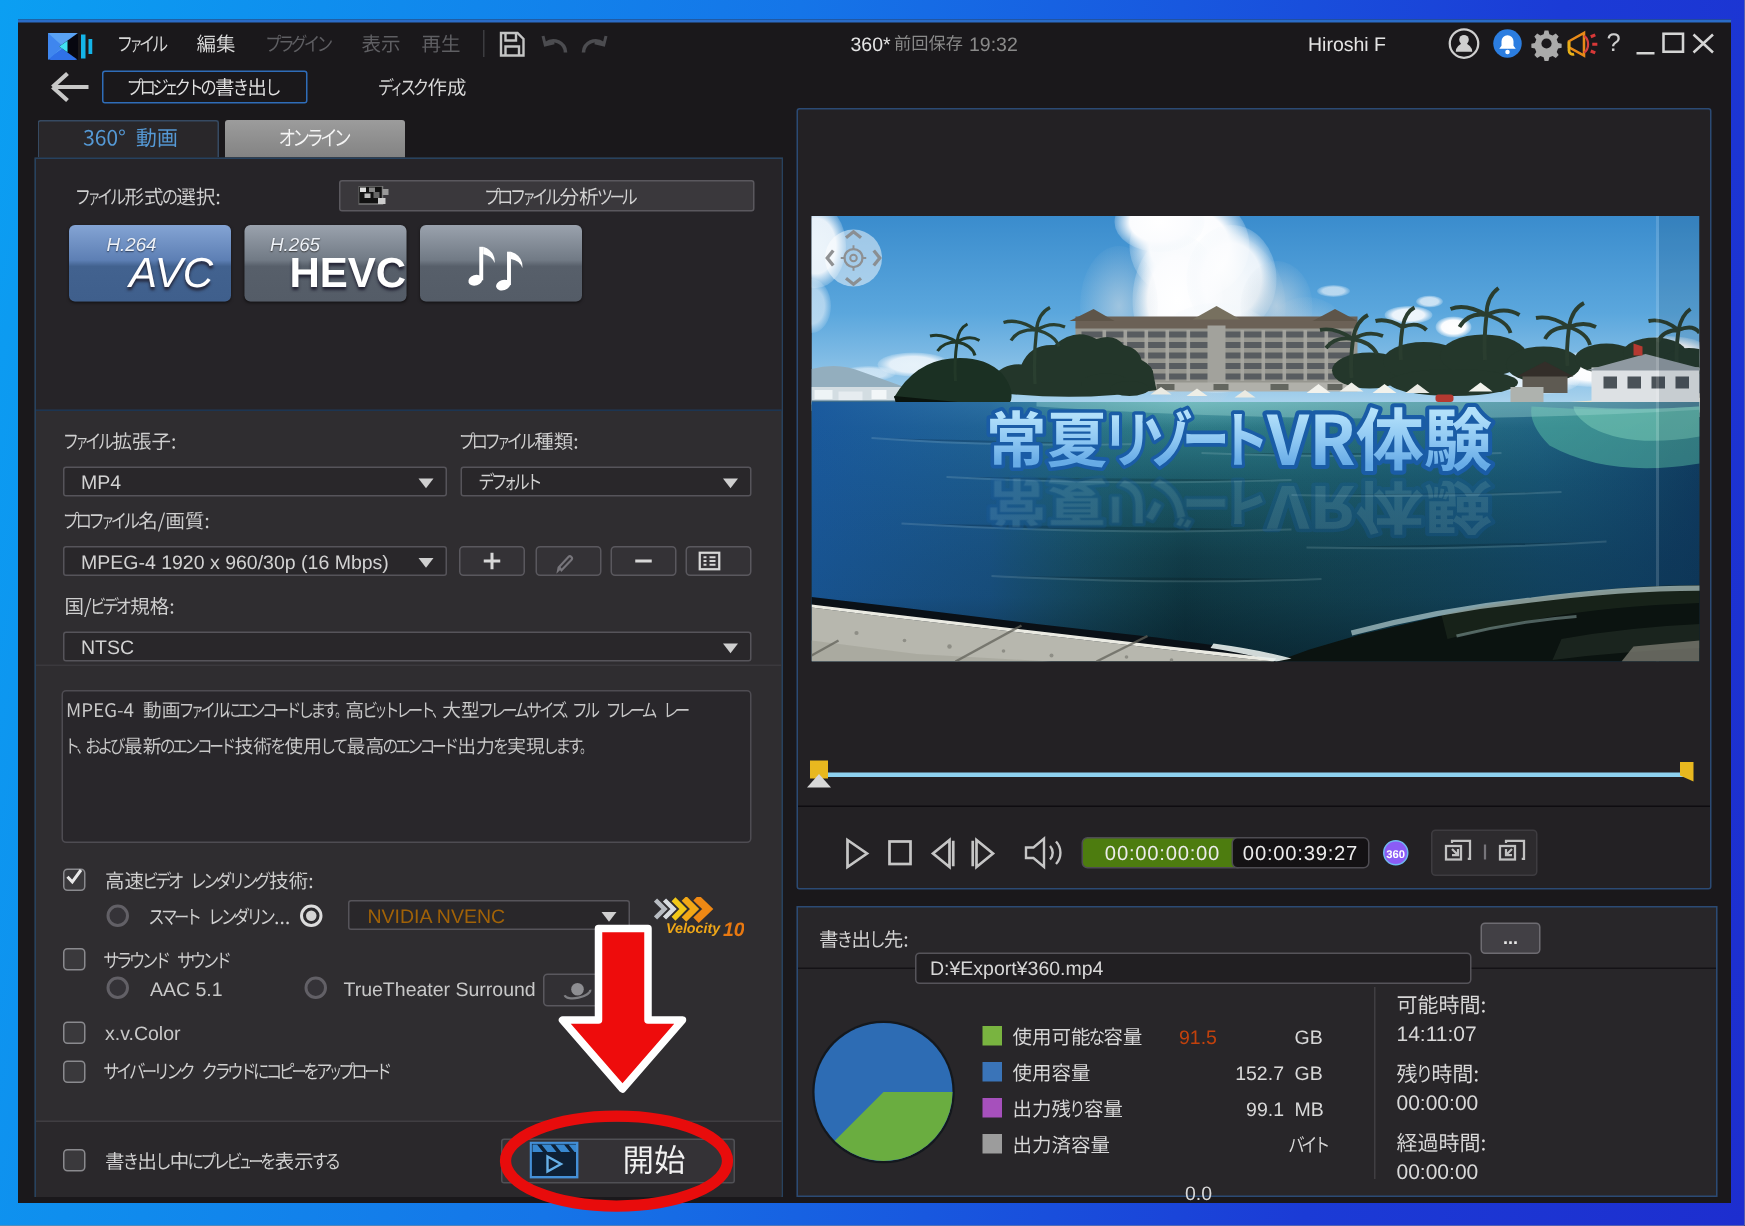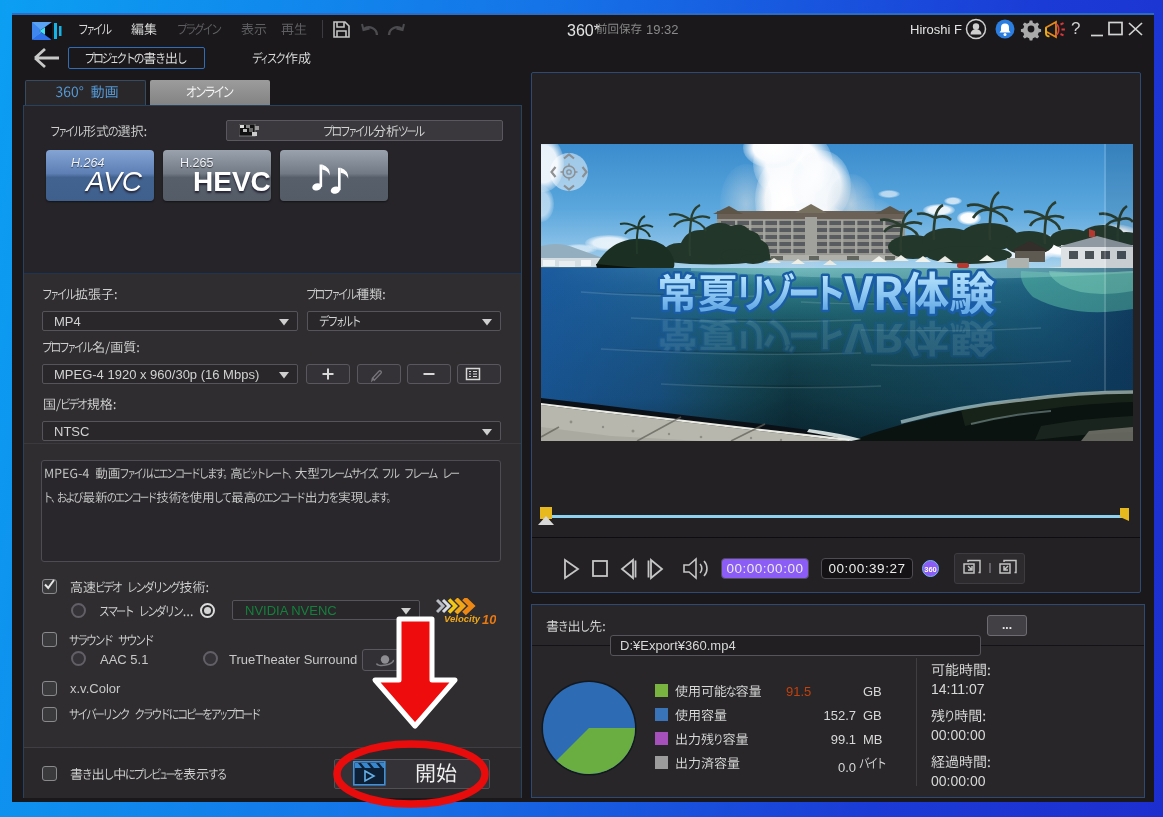--- a/index.html
+++ b/index.html
@@ -67,23 +67,23 @@
 <g stroke="#d4d4d4" stroke-width="1.7" fill="none">
  <path d="M1091 35.5 h12"></path>
  <rect x="1109" y="22.5" width="13" height="12"></rect>
  <path d="M1129 23 l13 12 m0 -12 l-13 12"></path>
 </g>
 
 <g stroke="#c8c8c8" stroke-width="2.8" fill="none">
  <path d="M35 58 h24 M35 58 l10 -9 M35 58 l10 9"></path>
 </g>
 </svg>
-<div class="ab" style="left:567px;top:22px;font-size:16px;color:#e4e4e4">360*</div>
+<div class="ab" style="left:567px;top:22px;font-size:13px;color:#e4e4e4">360*</div>
 <div class="ab" style="left:646px;top:22px;font-size:13px;color:#8a8a8a">19:32</div>
-<div class="ab" style="left:910px;top:22px;font-size:13px;color:#e4e4e4">Hiroshi F</div>
+<div class="ab" style="left:872px;top:22px;font-size:13px;color:#e4e4e4">Hiroshi F</div>
 <div class="ab" style="left:1071px;top:19px;font-size:17px;color:#cfcfcf">?</div>
 <div class="ab" style="left:68px;top:47px;width:137px;height:22px;border:1px solid #2f6db9;border-radius:2px"></div>
 <div class="ab" style="left:25px;top:80px;width:121px;height:25px;background:#29272a;border:1px solid #364a62;border-bottom:none;border-radius:2px 2px 0 0"></div>
 <div class="ab" style="left:150px;top:80px;width:120px;height:25px;background:linear-gradient(#9c9c9c,#838383);border-radius:2px 2px 0 0"></div>
 <div class="ab" style="left:23px;top:105px;width:499px;height:693px;background:#2f2d30;border:1px solid #27425f"></div>
 <div class="ab" style="left:24px;top:106px;width:497px;height:167px;background:#262428"></div>
 <div class="ab" style="left:24px;top:273px;width:497px;height:1px;background:#1c3552"></div>
 <div class="ab" style="left:24px;top:443px;width:497px;height:1px;background:#3b393d"></div>
 <div class="ab" style="left:24px;top:747px;width:497px;height:1px;background:#403e42"></div>
 <div class="ab" style="left:24px;top:748px;width:497px;height:50px;background:#2a282b"></div>
@@ -95,21 +95,21 @@
 <rect x="4" y="5" width="4" height="3" fill="#bbb"></rect>
     <rect x="10" y="4" width="4" height="4" fill="#666"></rect>
 <rect x="13" y="8" width="5" height="4" fill="#ccc"></rect>
     <rect x="16" y="2" width="4" height="4" fill="#999"></rect>
 </svg>
 <div class="ab" style="left:46px;top:150px;width:108px;height:51px;border-radius:4px;background:linear-gradient(#84a4d4 0%,#5d7fb4 46%,#42628f 54%,#3f5f8c 100%);box-shadow:0 1px 2px rgba(0,0,0,.5)"></div>
 <div class="ab" style="left:163px;top:150px;width:108px;height:51px;border-radius:4px;background:linear-gradient(#9aa2ad 0%,#717a85 46%,#575f6a 54%,#545c67 100%);box-shadow:0 1px 2px rgba(0,0,0,.5)"></div>
 <div class="ab" style="left:280px;top:150px;width:108px;height:51px;border-radius:4px;background:linear-gradient(#9aa2ad 0%,#717a85 46%,#575f6a 54%,#545c67 100%);box-shadow:0 1px 2px rgba(0,0,0,.5)"></div>
 <div class="ab" style="left:71px;top:156px;width:40px;font-size:12.5px;font-style:italic;color:#eef2f8;text-shadow:0 1px 1px #2a3a55">H.264</div>
 <div class="ab" style="left:86px;top:166px;font-size:28px;font-weight:normal;font-style:italic;color:#fff;text-shadow:0 2px 2px #223">AVC</div>
-<div class="ab" style="left:180px;top:156px;width:40px;font-size:12.5px;color:#eef2f8;text-shadow:0 1px 1px #333">H.265</div>
+<div class="ab" style="left:180px;top:156px;width:40px;font-size:12.5px;font-style:italic;color:#eef2f8;text-shadow:0 1px 1px #333">H.265</div>
 <div class="ab" style="left:193px;top:166px;font-size:28px;font-weight:bold;color:#fff;text-shadow:0 2px 2px #223">HEVC</div>
 <svg class="ab" style="left:309px;top:158px" width="55" height="37" viewBox="0 0 50 34">
 <g fill="#fff">
 <ellipse cx="7" cy="26.5" rx="4.4" ry="3.2" transform="rotate(-18 7 26.5)"></ellipse>
 <rect x="9.4" y="6" width="2.4" height="20.5"></rect>
 <path d="M11.8 6 q7.5 2.5 7 10 q-1.5 -4.5 -7 -5.5 z"></path>
 <ellipse cx="24" cy="29.5" rx="4.4" ry="3.2" transform="rotate(-18 24 29.5)"></ellipse>
 <rect x="26.4" y="9" width="2.4" height="20.5"></rect>
 <path d="M28.8 9 q7.5 2.5 7 10 q-1.5 -4.5 -7 -5.5 z"></path>
 </g>
@@ -184,21 +184,21 @@
 <div class="ab" style="left:334px;top:759px;width:156px;height:30px;background:#343236;border:1px solid #505055;border-radius:2px"></div>
 <svg class="ab" style="left:353px;top:761px" width="33" height="25" viewBox="0 0 33 25">
 <rect x="0.8" y="0.8" width="31" height="23" fill="#0e2035" stroke="#4490d8" stroke-width="1.6"></rect>
 <rect x="2" y="2" width="29" height="5" fill="#3888d0"></rect>
 <path d="M5 2 l4 5 h3 l-4 -5 z M14 2 l4 5 h3 l-4 -5 z M23 2 l4 5 h3 l-4 -5 z" fill="#0e2035"></path>
 <path d="M12 10 l9 5 -9 5 z" fill="none" stroke="#66b0e8" stroke-width="1.6"></path>
 </svg>
 <div class="lbl" style="left:54px;top:314px;color:#d2d2d2">MP4</div>
 <div class="lbl" style="left:54px;top:367px;color:#d2d2d2">MPEG-4 1920 x 960/30p (16 Mbps)</div>
 <div class="lbl" style="left:54px;top:424px;color:#d2d2d2">NTSC</div>
-<div class="lbl" style="left:245px;top:603px;color:#15803d">NVIDIA NVENC</div>
+<div class="lbl" style="left:245px;top:603px;color:#a16207">NVIDIA NVENC</div>
 <div class="lbl" style="left:100px;top:652px;color:#c8c8c8">AAC 5.1</div>
 <div class="lbl" style="left:229px;top:652px;color:#c8c8c8">TrueTheater Surround</div>
 <div class="lbl" style="left:70px;top:681px;color:#c8c8c8">x.v.Color</div>
 <div class="ab" style="left:531px;top:72px;width:610px;height:521px;background:#232124;border:1px solid #2b4a74;border-radius:2px"></div>
 <svg class="ab" style="left:541px;top:144px" width="592" height="297" viewBox="0 0 592 297">
 <defs>
 <linearGradient id="sky" x1="0" y1="0" x2="0" y2="1">
  <stop offset="0" stop-color="#3a8ccd"></stop>
         <stop offset=".5" stop-color="#5ba7dd"></stop>
         <stop offset=".85" stop-color="#93c6e9"></stop>
@@ -440,21 +440,21 @@
 <svg class="ab" style="left:555px;top:555px" width="160" height="28" viewBox="0 0 160 28">
 <g stroke="#c6c6c6" stroke-width="1.8" fill="none">
 <path d="M10 5 l13 9 -13 9 z"></path>
 <rect x="38" y="6" width="14" height="15"></rect>
 <path d="M78 5 l-11 9 11 9 z M80.5 5.5 v17"></path>
 <path d="M96 5 l11 9 -11 9 z M93.5 5.5 v17"></path>
 <path d="M129 10 h5 l7 -6 v19 l-7 -6 h-5 z" stroke-width="1.6"></path>
 <path d="M145 9 a6.5 6.5 0 0 1 0 9 M149 6 a11 11 0 0 1 0 15" stroke-width="1.6"></path>
 </g>
 </svg>
-<div class="ab" style="left:721px;top:558px;width:88px;height:21px;background:#8b5cf6;border:1px solid #4e4c52;border-radius:4px;color:#ececec;font-size:13.5px;text-align:center;line-height:20px;letter-spacing:.5px">00:00:00:00</div>
+<div class="ab" style="left:721px;top:558px;width:108px;height:21px;background:#4d7c0f;border:1px solid #4e4c52;border-radius:4px;color:#ececec;font-size:13.5px;text-align:center;line-height:20px;letter-spacing:.5px">00:00:00:00</div>
 <div class="ab" style="left:821px;top:558px;width:92px;height:21px;background:#141214;border:1px solid #4e4c52;border-radius:4px;color:#ececec;font-size:13.5px;text-align:center;line-height:20px;letter-spacing:.5px">00:00:39:27</div>
 <div class="ab" style="left:922px;top:560px;width:17px;height:17px;border-radius:50%;background:#8b5cf6;border:1.5px solid #70b8f0;color:#fff;font-size:7.5px;text-align:center;line-height:17px;font-weight:bold">360</div>
 <div class="ab" style="left:954px;top:553px;width:71px;height:31px;background:#2d2b2e;border:1px solid #3e3c40;border-radius:3px"></div>
 <svg class="ab" style="left:960px;top:558px" width="60" height="20" viewBox="0 0 60 20">
 <g stroke="#c2c2c2" stroke-width="1.5" fill="none">
 <path d="M8 4 v-1.5 h12 v12 h-1.5"></path>
       <rect x="4" y="6" width="10" height="9"></rect>
       <path d="M8 8 l4 4 m0 -4 v4 h-4"></path>
 <path d="M30 5 v10" stroke="#77757a"></path>
 <path d="M44 4 v-1.5 h12 v12 h-1.5"></path>
@@ -471,21 +471,21 @@
 <circle cx="49" cy="49" r="46" fill="#2d6cb4"></circle>
 <path d="M49 49 L95 49 A46 46 0 0 1 16.5 81.5 Z" fill="#6aad40"></path>
 </svg>
 <div class="ab" style="left:655px;top:684px;width:13px;height:13px;background:#79b440"></div>
 <div class="ab" style="left:655px;top:708px;width:13px;height:13px;background:#3a74b8"></div>
 <div class="ab" style="left:655px;top:732px;width:13px;height:13px;background:#a650bc"></div>
 <div class="ab" style="left:655px;top:756px;width:13px;height:13px;background:#9c9c9c"></div>
 <div class="ab" style="left:786px;top:684px;width:66px;text-align:left;color:#c2410c;font-size:13px">91.5</div>
 <div class="ab" style="left:790px;top:708px;width:66px;text-align:right;color:#d8d8d8;font-size:13px">152.7</div>
 <div class="ab" style="left:790px;top:732px;width:66px;text-align:right;color:#d8d8d8;font-size:13px">99.1</div>
-<div class="ab" style="left:790px;top:760px;width:66px;text-align:right;color:#d8d8d8;font-size:13px">0.0</div>
+<div class="ab" style="left:790px;top:788px;width:66px;text-align:left;color:#d8d8d8;font-size:13px">0.0</div>
 <div class="ab" style="left:863px;top:684px;color:#d8d8d8;font-size:13px">GB</div>
 <div class="ab" style="left:863px;top:708px;color:#d8d8d8;font-size:13px">GB</div>
 <div class="ab" style="left:863px;top:732px;color:#d8d8d8;font-size:13px">MB</div>
 <div class="ab" style="left:916px;top:658px;width:1px;height:128px;background:#403e42"></div>
 <div class="ab" style="left:931px;top:681px;color:#d8d8d8;font-size:14px">14:11:07</div>
 <div class="ab" style="left:931px;top:727px;color:#d8d8d8;font-size:14px">00:00:00</div>
 <div class="ab" style="left:931px;top:773px;color:#d8d8d8;font-size:14px">00:00:00</div>
 <svg class="ab" style="left:0;top:0;pointer-events:none" width="1163" height="817" viewBox="0 0 1163 817">
     <defs>
       <path id="g0" d="M861 665Q856 654 853 642Q849 630 846 615Q838 575 825 528Q812 480 793 429Q775 379 751 332Q726 284 697 246Q651 188 595 138Q539 87 467 47Q395 7 303 -22L235 53Q333 78 404 114Q476 149 530 195Q584 241 625 294Q661 339 688 397Q714 455 732 513Q749 572 756 620Q742 620 703 620Q664 620 611 620Q558 620 500 620Q443 620 390 620Q337 620 298 620Q259 620 245 620Q215 620 190 619Q165 618 145 617V705Q159 704 176 702Q193 700 211 700Q229 699 245 699Q257 699 288 699Q319 699 361 699Q404 699 452 699Q501 699 548 699Q596 699 638 699Q679 699 708 699Q737 699 747 699Q758 699 772 700Q786 700 800 704Z"></path>

